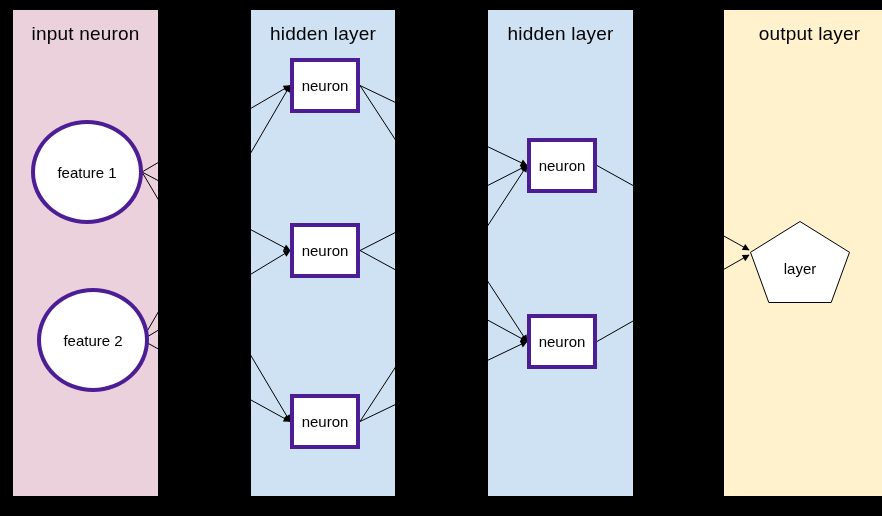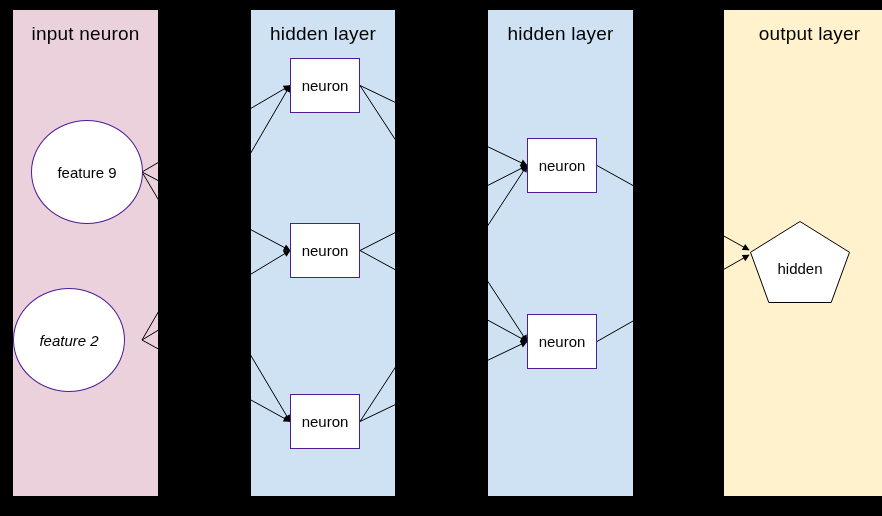--- a/index.html
+++ b/index.html
@@ -40,21 +40,21 @@
     stroke-width: 1;
   }
   .node {
     position: absolute;
     z-index: 3;
     box-sizing: border-box;
     display: flex;
     align-items: center;
     justify-content: center;
     background: #ffffff;
-    border: 1px solid #4c1d95;
+    border: 4px solid #4c1d95;
     font-size: 15px;
     color: #000000;
   }
   .node.circle {
     border-radius: 50%;
   }
   .node.pentagon {
     background: transparent;
     border: none;
   }
@@ -106,23 +106,23 @@
       <line x1="360" y1="85.5" x2="527" y2="341.5" marker-end="url(#arrowhead)"></line>
       <line x1="360" y1="250.5" x2="527" y2="165.5" marker-end="url(#arrowhead)"></line>
       <line x1="360" y1="250.5" x2="527" y2="341.5" marker-end="url(#arrowhead)"></line>
       <line x1="360" y1="421.5" x2="527" y2="165.5" marker-end="url(#arrowhead)"></line>
       <line x1="360" y1="421.5" x2="527" y2="341.5" marker-end="url(#arrowhead)"></line>
       <line x1="597" y1="165.5" x2="749" y2="250" marker-end="url(#arrowhead)"></line>
       <line x1="597" y1="341.5" x2="749" y2="255" marker-end="url(#arrowhead)"></line>
     </svg>
 
   <div class="node circle" style="left: 31px; top: 120px; width: 112px; height: 104px;">
-    <span class="node-label">feature 9</span>
+    <span class="node-label">feature 1</span>
   </div>
-  <div class="node circle" style="left: 13px; top: 288px; width: 112px; height: 104px; font-style: italic;">
+  <div class="node circle" style="left: 37px; top: 288px; width: 112px; height: 104px;">
     <span class="node-label">feature 2</span>
   </div>
   <div class="node rect" style="left: 290px; top: 58px; width: 70px; height: 55px;">
     <span class="node-label">neuron</span>
   </div>
   <div class="node rect" style="left: 290px; top: 223px; width: 70px; height: 55px;">
     <span class="node-label">neuron</span>
   </div>
   <div class="node rect" style="left: 290px; top: 394px; width: 70px; height: 55px;">
     <span class="node-label">neuron</span>
@@ -130,16 +130,16 @@
   <div class="node rect" style="left: 527px; top: 138px; width: 70px; height: 55px;">
     <span class="node-label">neuron</span>
   </div>
   <div class="node rect" style="left: 527px; top: 314px; width: 70px; height: 55px;">
     <span class="node-label">neuron</span>
   </div>
   <div class="node pentagon" style="left: 750px; top: 221px; width: 100px; height: 82px;">
     <svg width="100" height="82">
       <polygon fill="#ffffff" stroke="#000000" stroke-width="1" points="50.0,0.5 99.5,31.3 81.2,81.5 18.8,81.5 0.5,31.3"></polygon>
     </svg>
-    <span class="node-label">hidden</span>
+    <span class="node-label">layer</span>
   </div>
 
 </div>
 
 </body></html>

